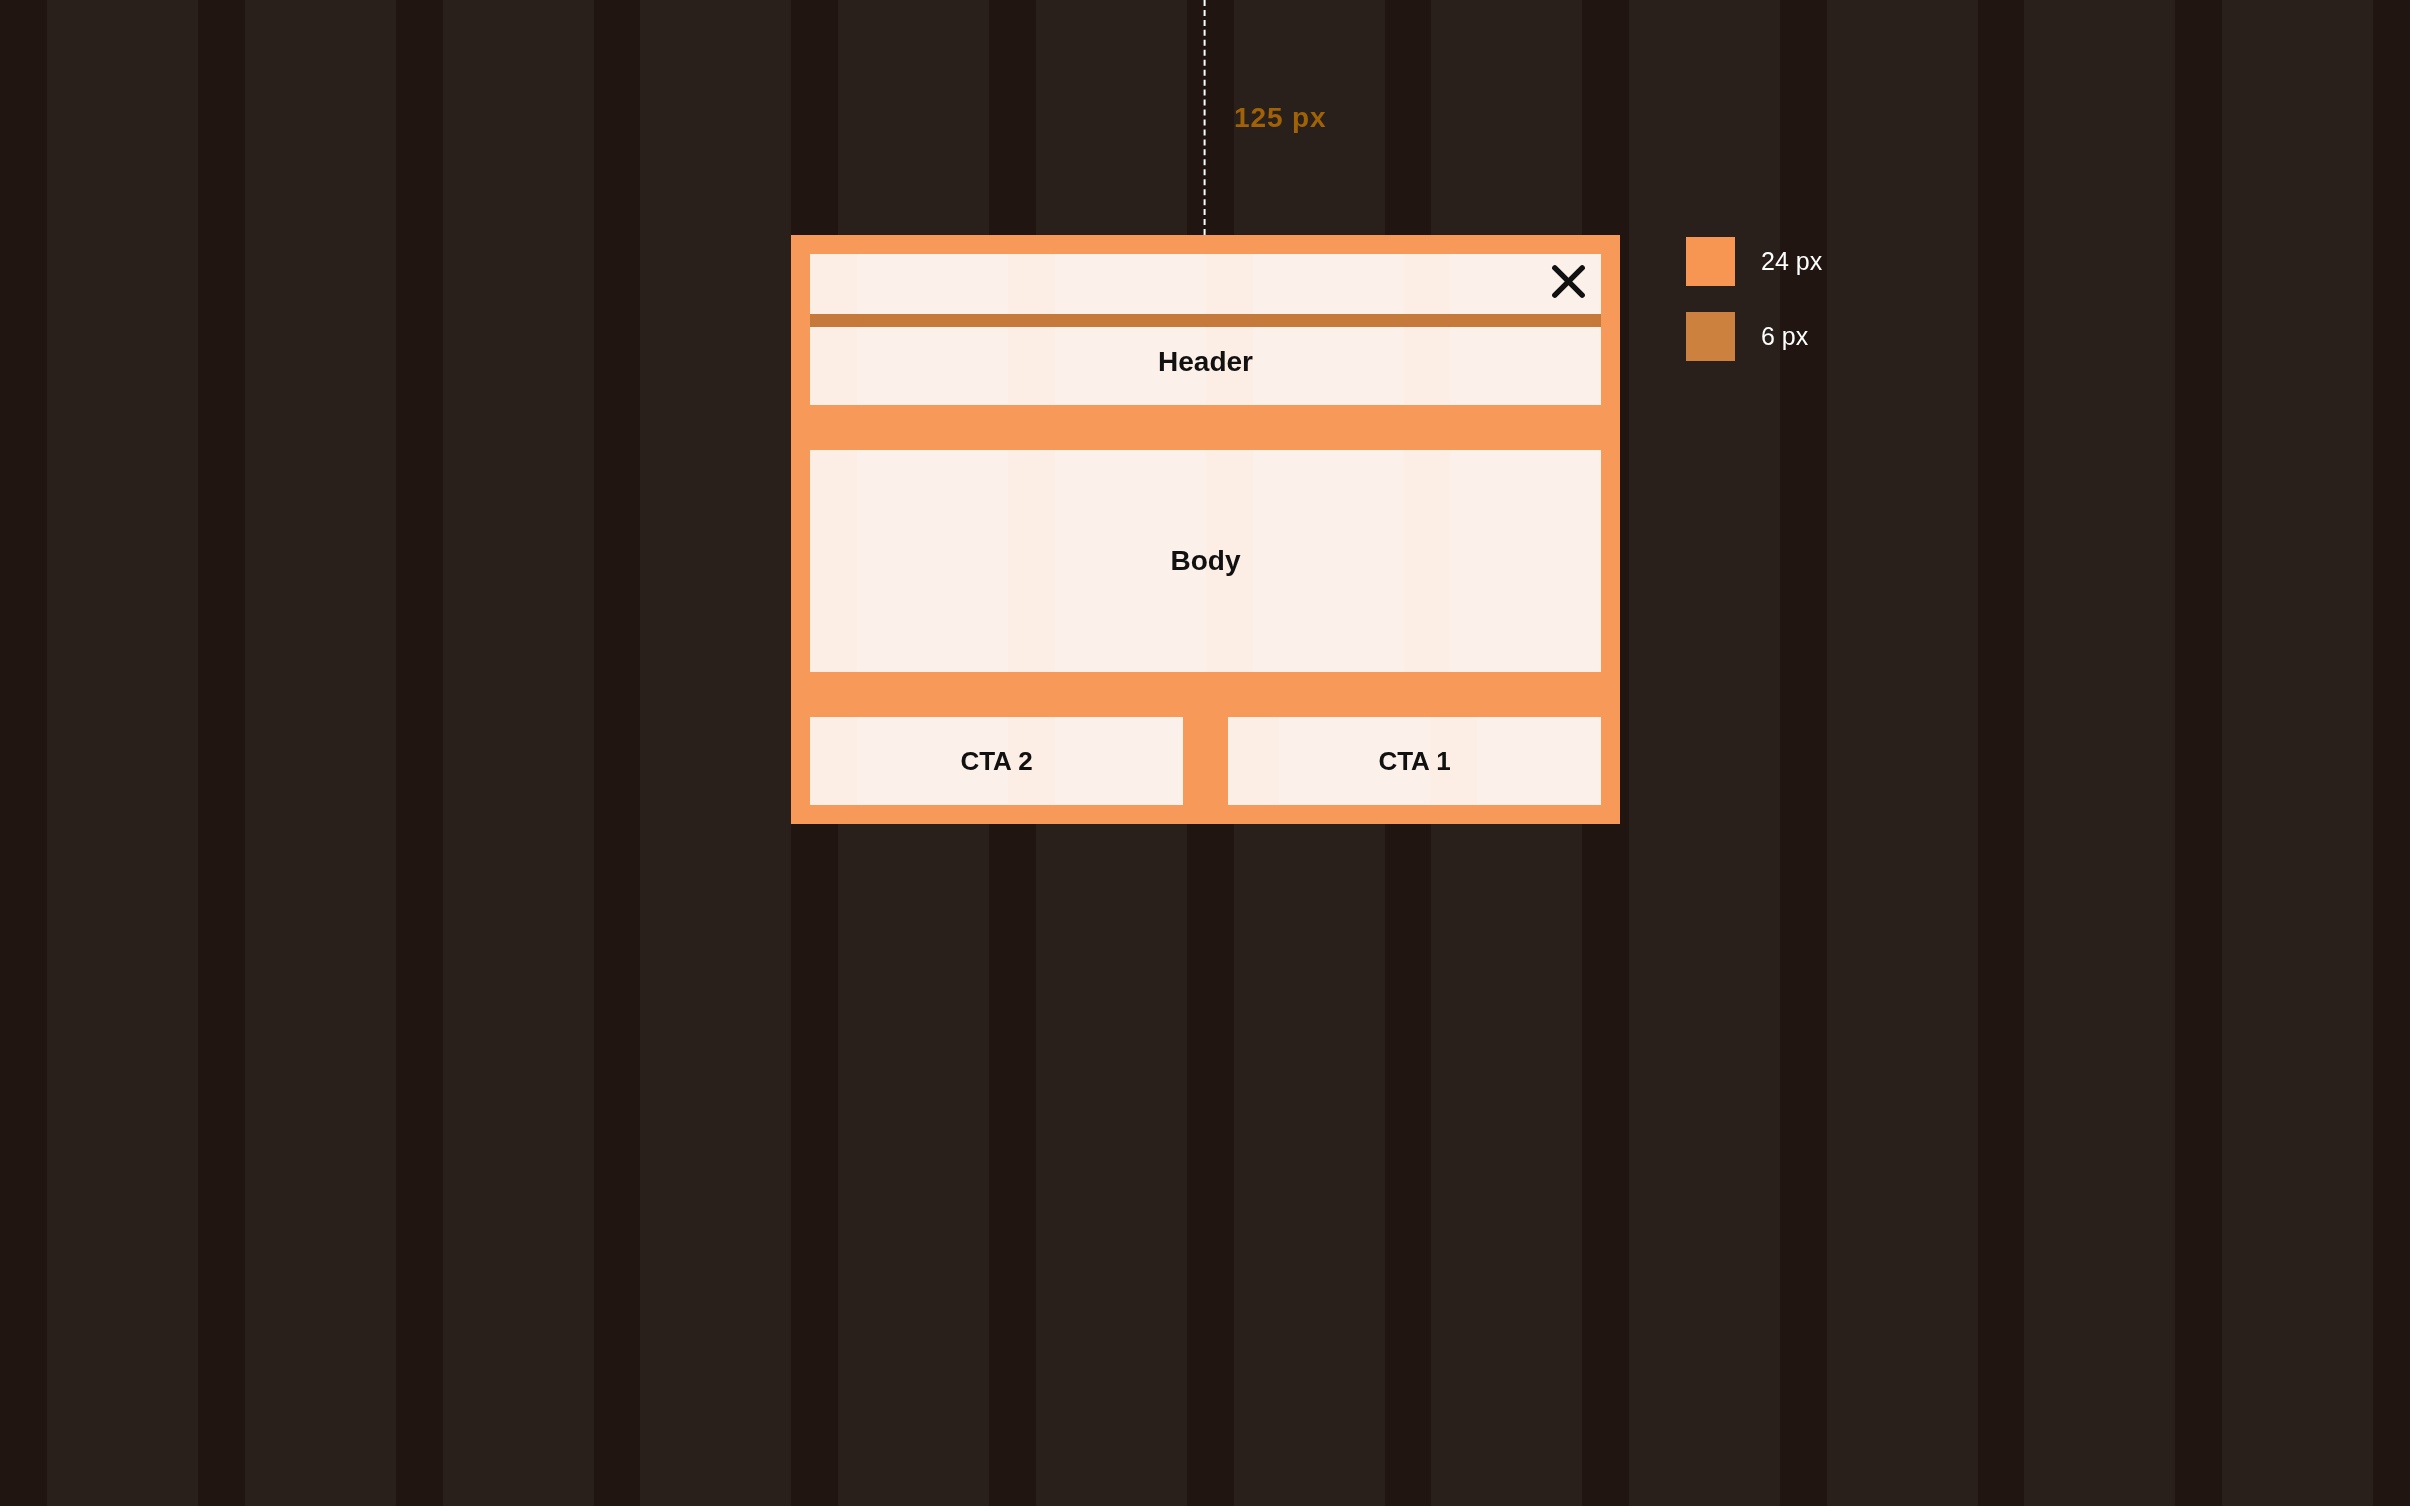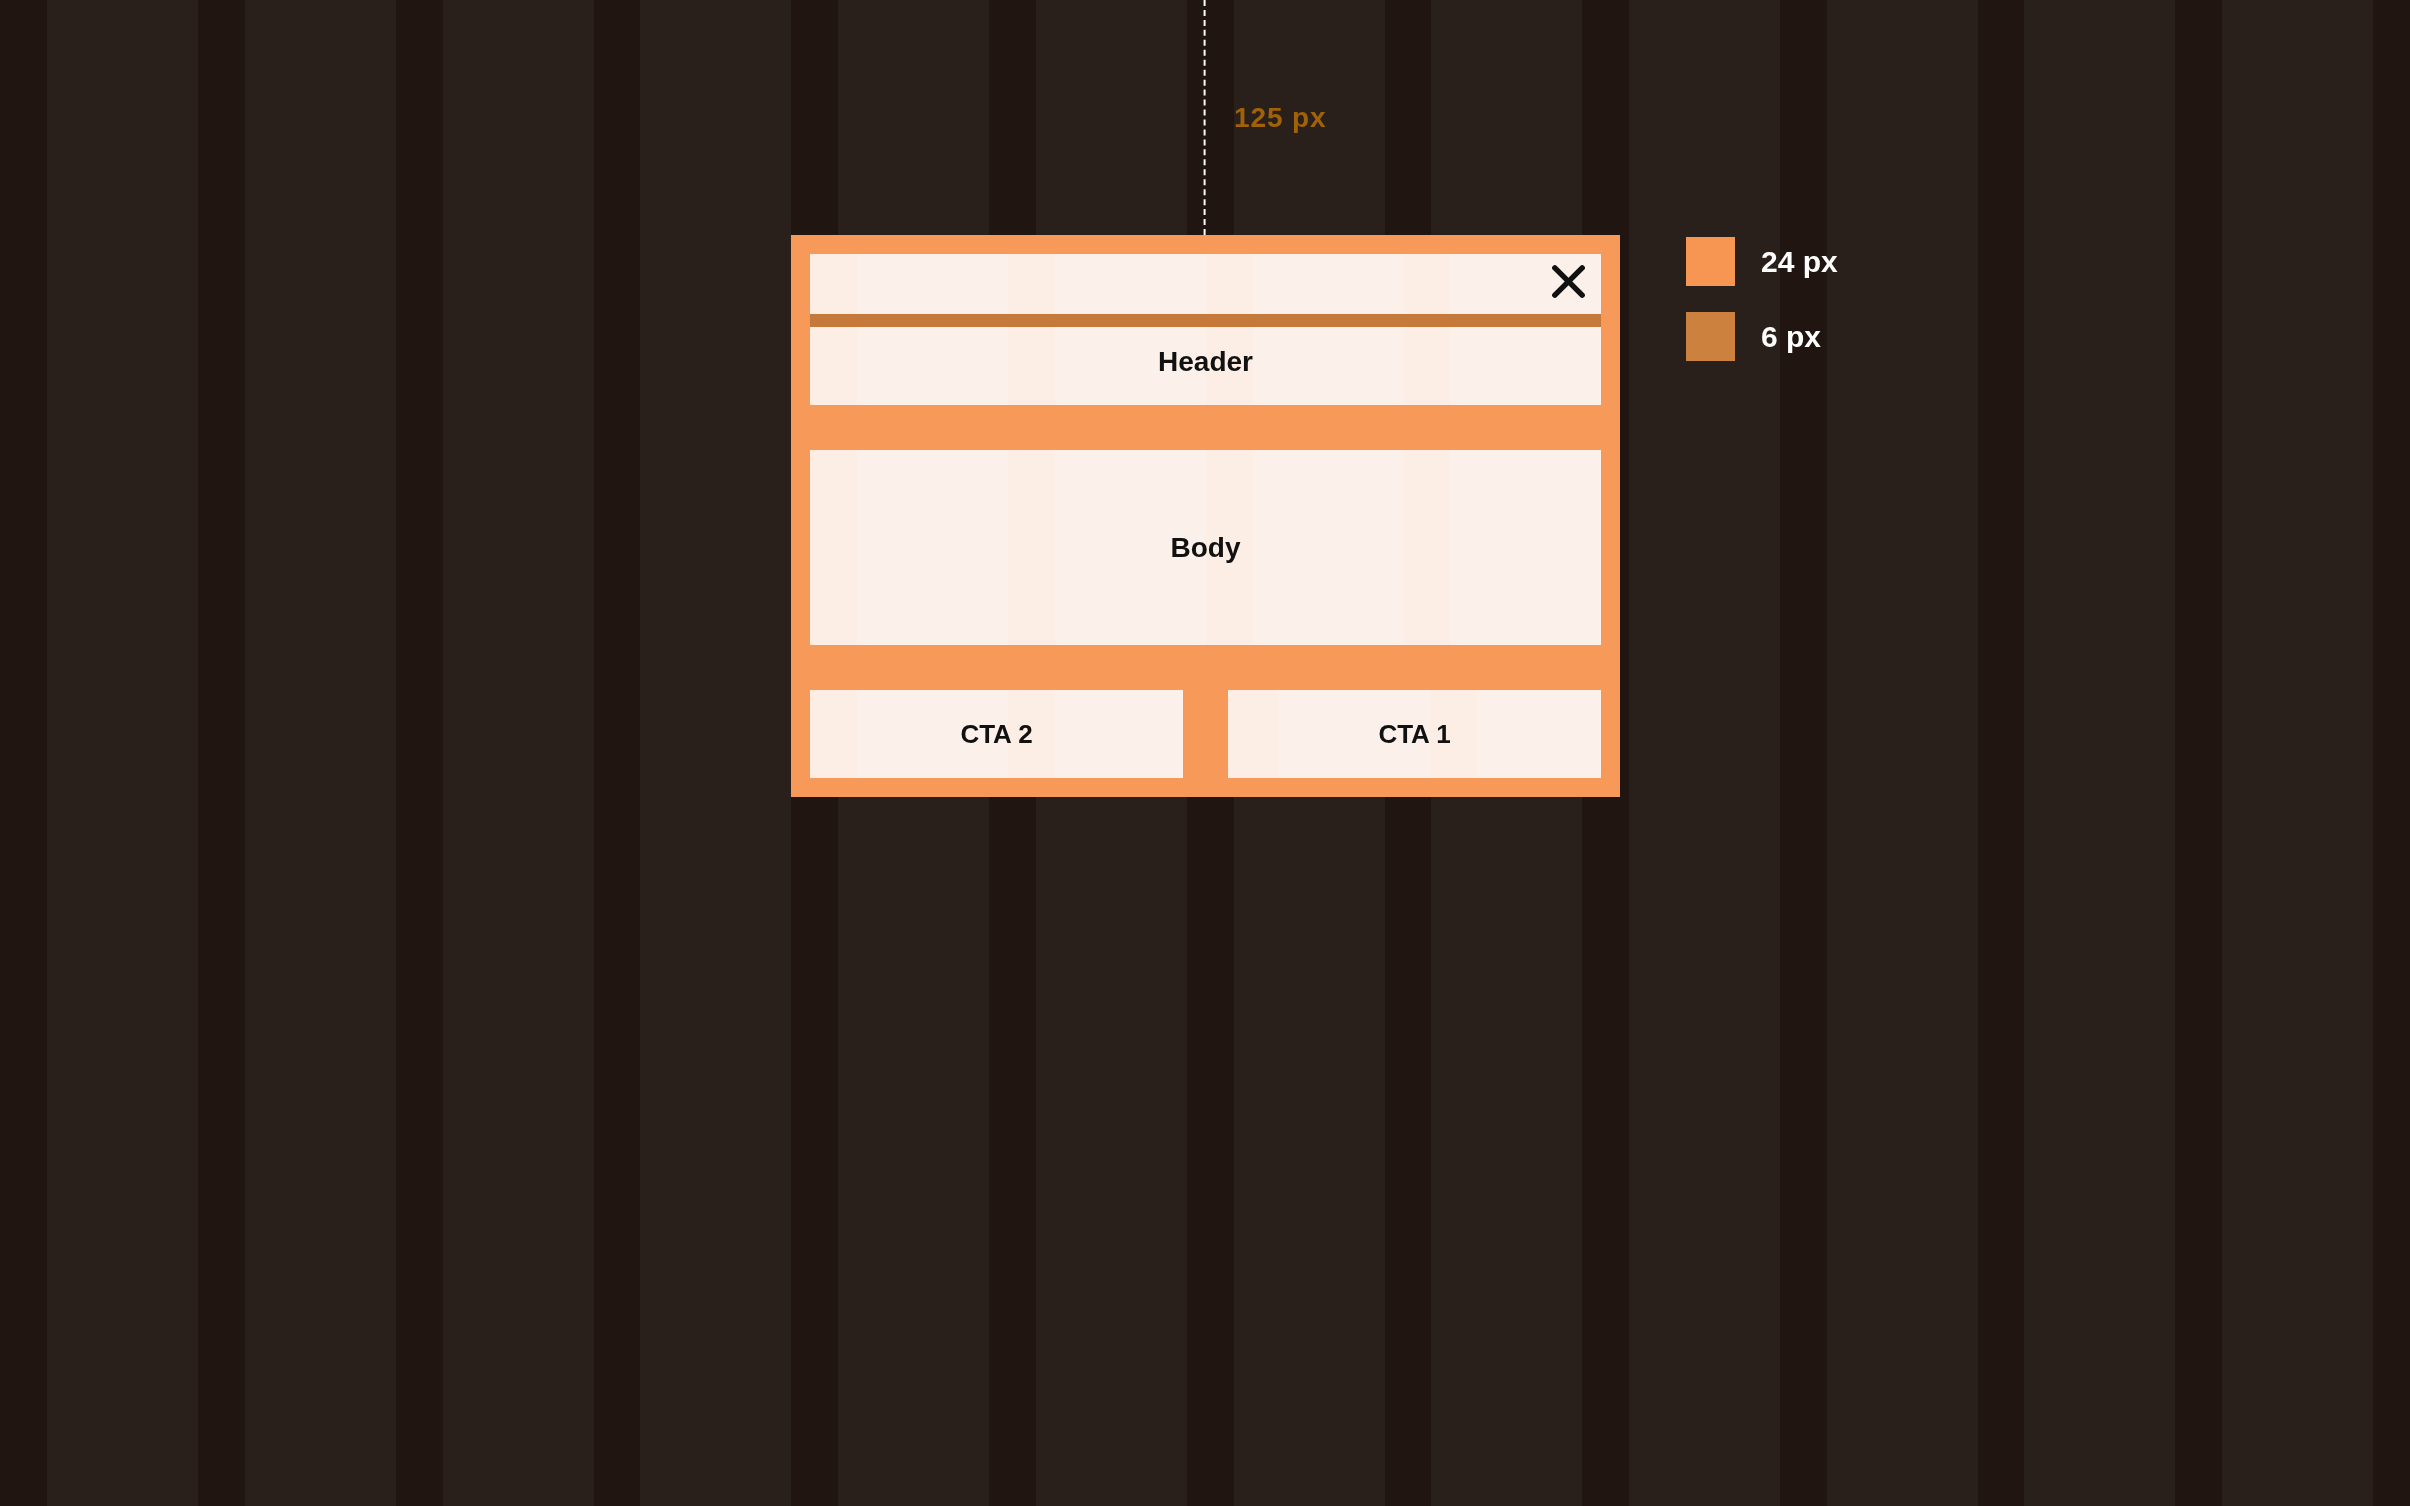--- a/index.html
+++ b/index.html
@@ -60,22 +60,22 @@
     gap: 26px;
   }
   .swatch {
     width: 49px;
     height: 49px;
   }
   .swatch-24 { background: #f79652; }
   .swatch-8  { background: #cd813e; }
   .legend-text {
     color: #ffffff;
-    font-size: 30px;
-    font-weight: 700;
+    font-size: 25px;
+    font-weight: 400;
   }
 
   
   .dialog {
     position: absolute;
     left: 791px;
     top: 235px;
     width: 829px;
     background: #f79a59;
     padding: 19px;
@@ -126,21 +126,21 @@
     top: 92px;
     text-align: center;
     font-size: 28px;
     font-weight: 800;
     color: #111;
   }
 
   .body-block {
     position: relative;
     background: #fceee5;
-    height: 195px;
+    height: 222px;
     display: flex;
     align-items: center;
     justify-content: center;
     font-size: 28px;
     font-weight: 800;
     color: #111;
   }
 
   .cta-row {
     position: relative;

